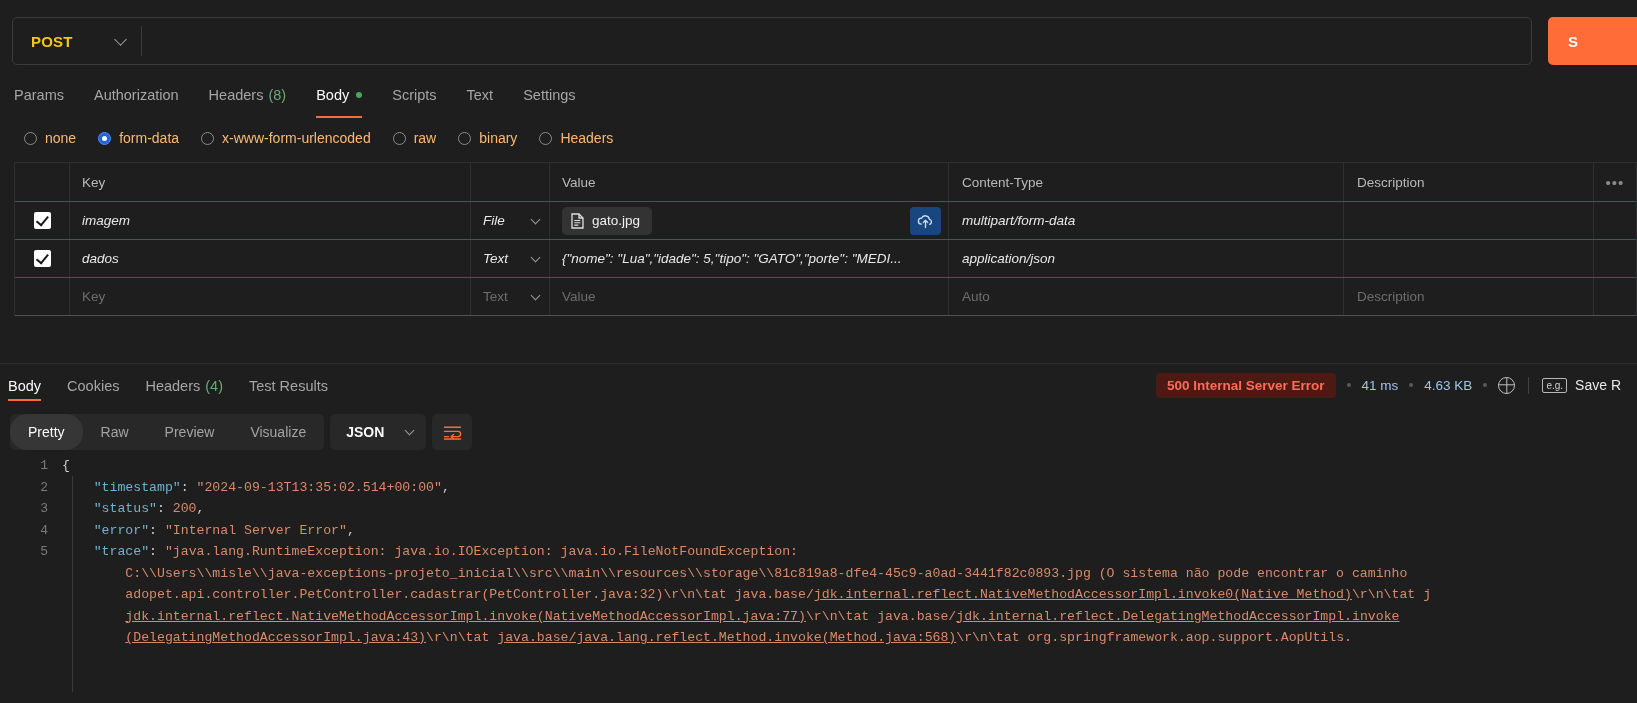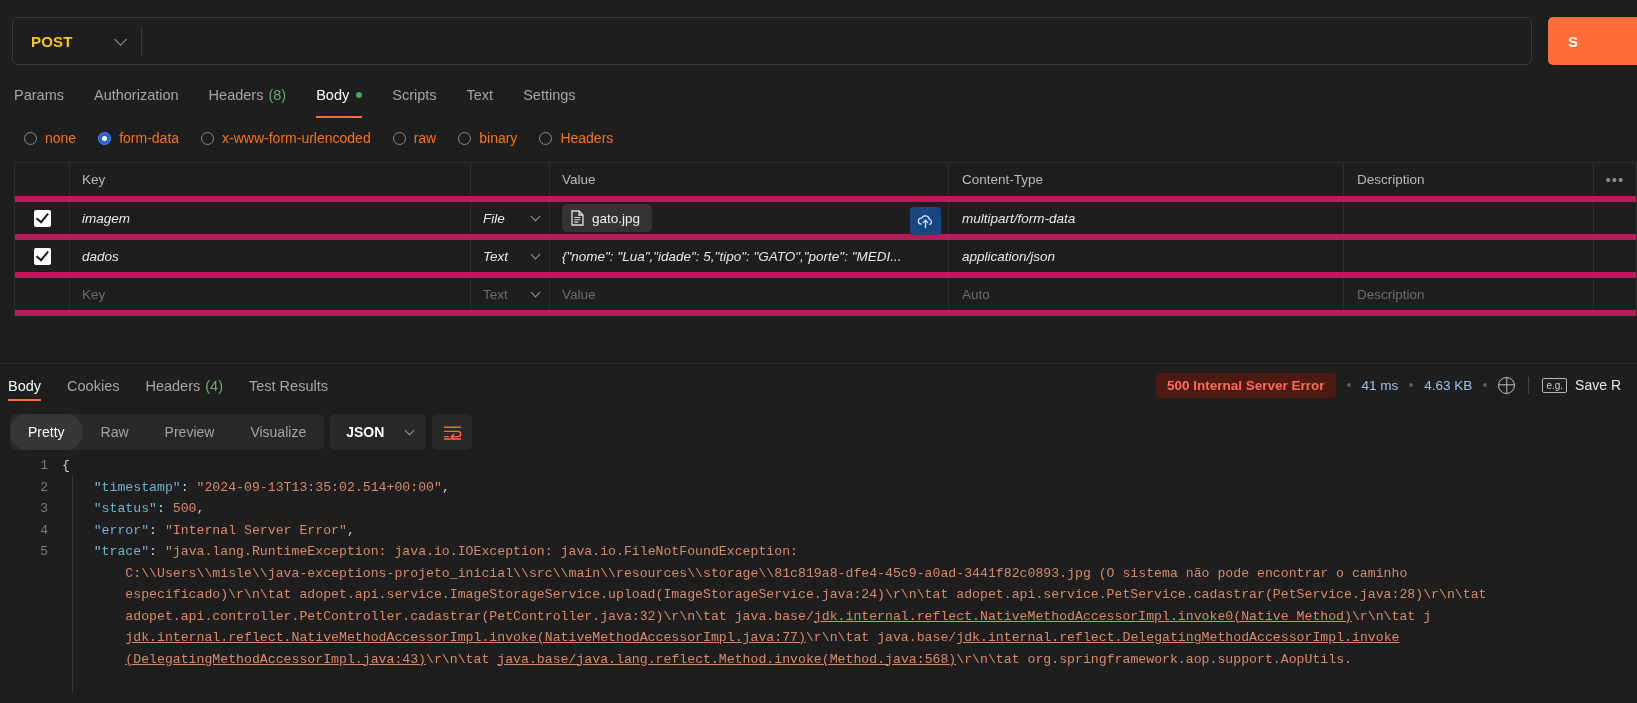--- a/index.html
+++ b/index.html
@@ -40,30 +40,30 @@
   .req-tab { position: relative; height: 38px; display: flex; align-items: center; padding: 0 0 0 0;
              margin-right: 30px; color: #a6a6a6; font-size: 14.5px; cursor: pointer; white-space: nowrap; }
   .req-tab:first-child { margin-left: 14px; }
   .req-tab.active { color: #fafafa; }
   .req-tab .cnt { color: #6aab73; margin-left: 5px; }
   .req-tab .dot { width: 6px; height: 6px; border-radius: 50%; background: #49a75c; margin-left: 7px; }
   .req-tab .ul { position: absolute; left: 0; right: 0; bottom: -4px; height: 2px; background: #ff6c37; }
 
   
   .radio-row { position: absolute; left: 0; top: 124px; width: 1637px; height: 28px; display: flex; align-items: center; }
-  .radio-item { display: flex; align-items: center; margin-right: 22px; cursor: pointer; color: #f97316; font-size: 14px; }
+  .radio-item { display: flex; align-items: center; margin-right: 22px; cursor: pointer; color: #fdba74; font-size: 14px; }
   .radio-item:first-child { margin-left: 24px; }
   .radio-ring { width: 13px; height: 13px; border-radius: 50%; border: 1.5px solid #8a8a8a; margin-right: 8px;
                 display: flex; align-items: center; justify-content: center; }
   .radio-ring.on { border-color: #4d8eff; background: #2563d8; }
   .radio-ring.on::after { content: ""; width: 5px; height: 5px; border-radius: 50%; background: #fff; }
 
   
   .fd-table { position: absolute; left: 14px; top: 162px; width: 1623px; border: 1px solid #2f2f2f; border-bottom: none; }
-  .fd-row { display: flex; height: 38px; border-bottom: 6px solid #be185d; }
+  .fd-row { display: flex; height: 38px; border-bottom: 1px solid #be185d; }
   .fd-row.head { height: 39px; }
   .c-chk { width: 55px; border-right: 1px solid #2f2f2f; display: flex; align-items: center; justify-content: center; }
   .c-key { width: 401px; border-right: 1px solid #2f2f2f; display: flex; align-items: center; padding-left: 12px; }
   .c-type { width: 79px; border-right: 1px solid #2f2f2f; display: flex; align-items: center; justify-content: space-between; padding: 0 10px 0 12px; }
   .c-val { width: 399px; border-right: 1px solid #2f2f2f; display: flex; align-items: center; padding-left: 12px; position: relative; }
   .c-ct  { width: 395px; border-right: 1px solid #2f2f2f; display: flex; align-items: center; padding-left: 13px; }
   .c-desc{ width: 250px; border-right: 1px solid #2f2f2f; display: flex; align-items: center; padding-left: 13px; }
   .c-more{ flex: 1; display: flex; align-items: center; justify-content: center; }
   .hdr-txt { color: #b9b9b9; font-size: 13.5px; }
   .cell-txt { color: #e8e8e8; font-size: 13.5px; font-style: italic; }
@@ -360,29 +360,28 @@
       <div class="ln">4</div>
       <div class="ln">5</div>
     </div>
     <div class="foldline"></div>
     <div class="codearea">
 
       <div class="cline"><span class="p">{</span></div>
 
       <div class="cline">    <span class="k">"timestamp"</span><span class="p">: </span><span class="s">"2024-09-13T13:35:02.514+00:00"</span><span class="p">,</span></div>
 
-      <div class="cline">    <span class="k">"status"</span><span class="p">: </span><span class="n">500</span><span class="p">,</span></div>
+      <div class="cline">    <span class="k">"status"</span><span class="p">: </span><span class="n">200</span><span class="p">,</span></div>
 
       <div class="cline">    <span class="k">"error"</span><span class="p">: </span><span class="s">"Internal Server Error"</span><span class="p">,</span></div>
 
       <div class="cline">    <span class="k">"trace"</span><span class="p">: </span><span class="s">"java.lang.RuntimeException: java.io.IOException: java.io.FileNotFoundException:</span></div>
 
       <div class="cline">        <span class="s">C:\\Users\\misle\\java-exceptions-projeto_inicial\\src\\main\\resources\\storage\\81c819a8-dfe4-45c9-a0ad-3441f82c0893.jpg (O sistema não pode encontrar o caminho</span></div>
 
-      <div class="cline">        <span class="s">especificado)\r\n\tat adopet.api.service.ImageStorageService.upload(ImageStorageService.java:24)\r\n\tat adopet.api.service.PetService.cadastrar(PetService.java:28)\r\n\tat</span></div>
 
       <div class="cline">        <span class="s">adopet.api.controller.PetController.cadastrar(PetController.java:32)\r\n\tat java.base/</span><span class="s u">jdk.internal.reflect.NativeMethodAccessorImpl.invoke0(Native Method)</span><span class="s">\r\n\tat j</span></div>
 
       <div class="cline">        <span class="s u">jdk.internal.reflect.NativeMethodAccessorImpl.invoke(NativeMethodAccessorImpl.java:77)</span><span class="s">\r\n\tat java.base/</span><span class="s u">jdk.internal.reflect.DelegatingMethodAccessorImpl.invoke</span></div>
 
       <div class="cline">        <span class="s u">(DelegatingMethodAccessorImpl.java:43)</span><span class="s">\r\n\tat </span><span class="s u">java.base/java.lang.reflect.Method.invoke(Method.java:568)</span><span class="s">\r\n\tat org.springframework.aop.support.AopUtils.</span></div>
 
     </div>
   </div>
 

